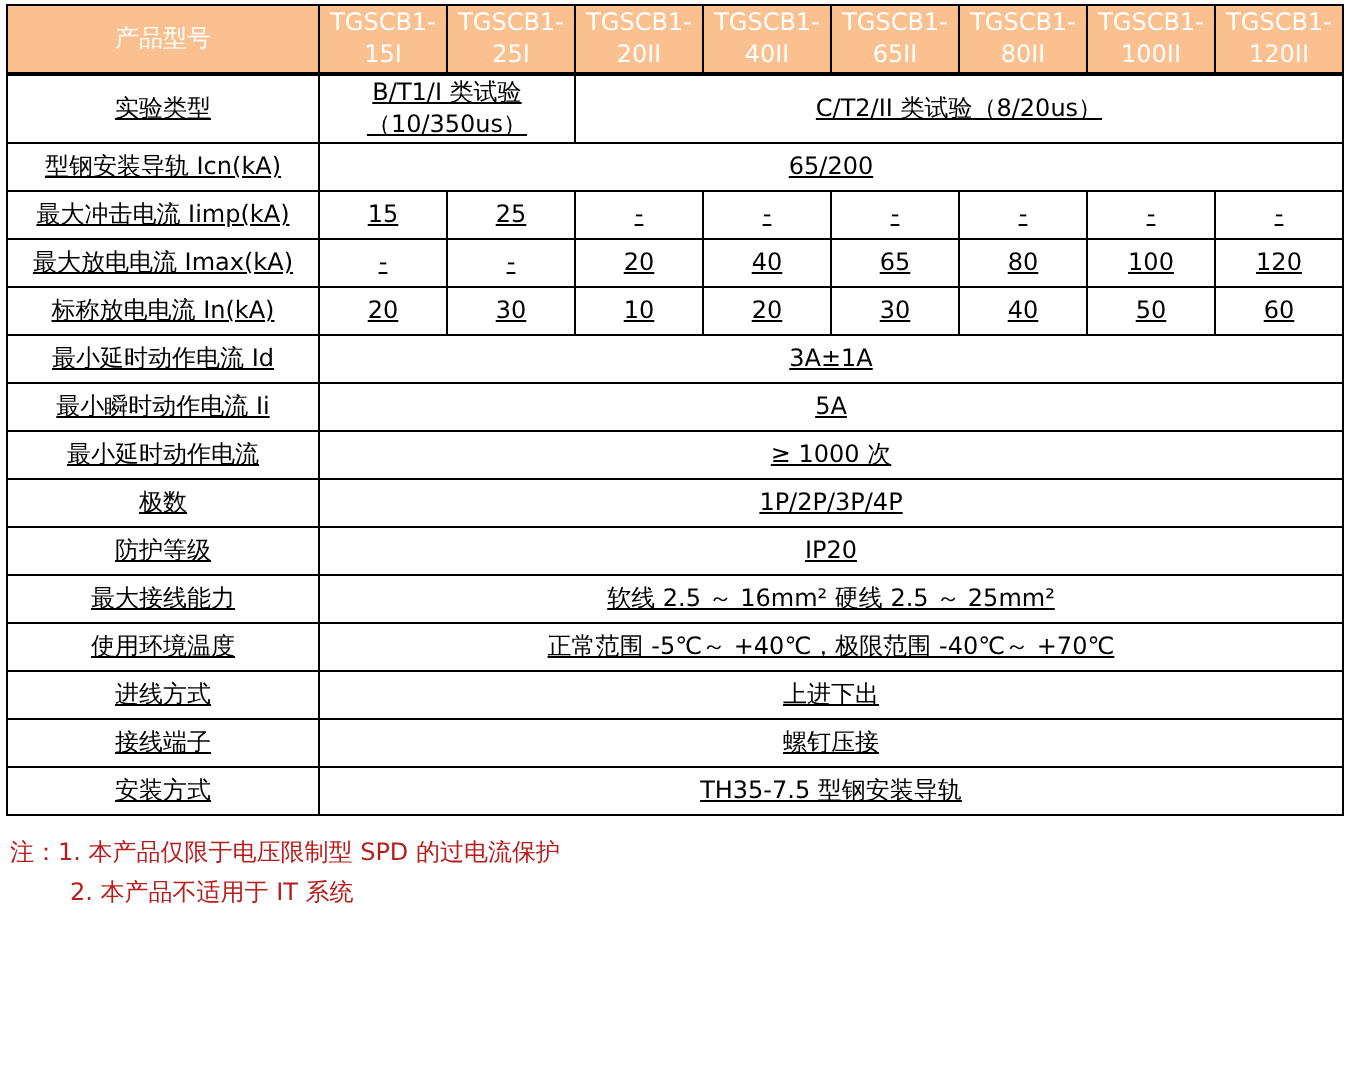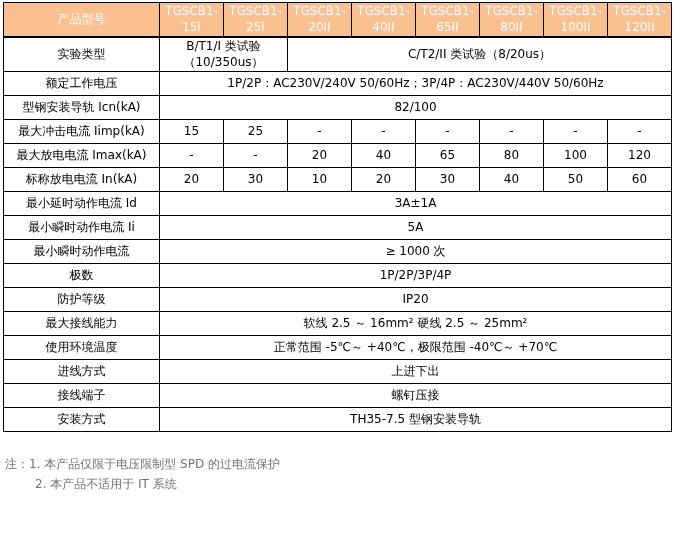--- a/index.html
+++ b/index.html
@@ -37,36 +37,37 @@
     margin-top: 47px;
   }
   .spec-table thead th {
     background: var(--header-bg, #FAC090);
     color: var(--header-fg, #ffffff);
     border-bottom: 2px solid var(--border-color, #000000);
     word-wrap: break-word;
   }
   .spec-table tbody tr {
     height: 24px;
+    text-decoration: underline;
   }
   .spec-table tbody tr.tall-row {
     height: 32px;
   }
   .label-cell {
     word-wrap: break-word;
   }
   .value-cell {
     word-wrap: break-word;
   }
   .notes {
-    margin-top: 23px;
+    margin-top: 9px;
     padding-left: 2px;
     font-size: 12px;
     line-height: 1.65;
-    color: #737373;
+    color: #b91c1c;
   }
   .note-2 {
     padding-left: 30px;
   }
 </style>
 </head>
 <body>
 
 <div class="page">
   <table class="spec-table">
@@ -95,26 +96,22 @@
           <th class="model-th">TGSCB1-120II</th>
         </tr>
     </thead>
     <tbody>
         <tr class="tall-row">
           <td class="label-cell">实验类型</td>
           <td class="value-cell" colspan="2">B/T1/I 类试验（10/350us）</td>
           <td class="value-cell" colspan="6">C/T2/II 类试验（8/20us）</td>
         </tr>
         <tr>
-          <td class="label-cell">额定工作电压</td>
-          <td class="value-cell" colspan="8">1P/2P：AC230V/240V 50/60Hz；3P/4P：AC230V/440V 50/60Hz</td>
-        </tr>
-        <tr>
           <td class="label-cell">型钢安装导轨 Icn(kA)</td>
-          <td class="value-cell" colspan="8">82/100</td>
+          <td class="value-cell" colspan="8">65/200</td>
         </tr>
         <tr>
           <td class="label-cell">最大冲击电流 Iimp(kA)</td>
           <td class="value-cell">15</td>
           <td class="value-cell">25</td>
           <td class="value-cell">-</td>
           <td class="value-cell">-</td>
           <td class="value-cell">-</td>
           <td class="value-cell">-</td>
           <td class="value-cell">-</td>
@@ -144,21 +141,21 @@
         </tr>
         <tr>
           <td class="label-cell">最小延时动作电流 Id</td>
           <td class="value-cell" colspan="8">3A±1A</td>
         </tr>
         <tr>
           <td class="label-cell">最小瞬时动作电流 Ii</td>
           <td class="value-cell" colspan="8">5A</td>
         </tr>
         <tr>
-          <td class="label-cell">最小瞬时动作电流</td>
+          <td class="label-cell">最小延时动作电流</td>
           <td class="value-cell" colspan="8">≥ 1000 次</td>
         </tr>
         <tr>
           <td class="label-cell">极数</td>
           <td class="value-cell" colspan="8">1P/2P/3P/4P</td>
         </tr>
         <tr>
           <td class="label-cell">防护等级</td>
           <td class="value-cell" colspan="8">IP20</td>
         </tr>

